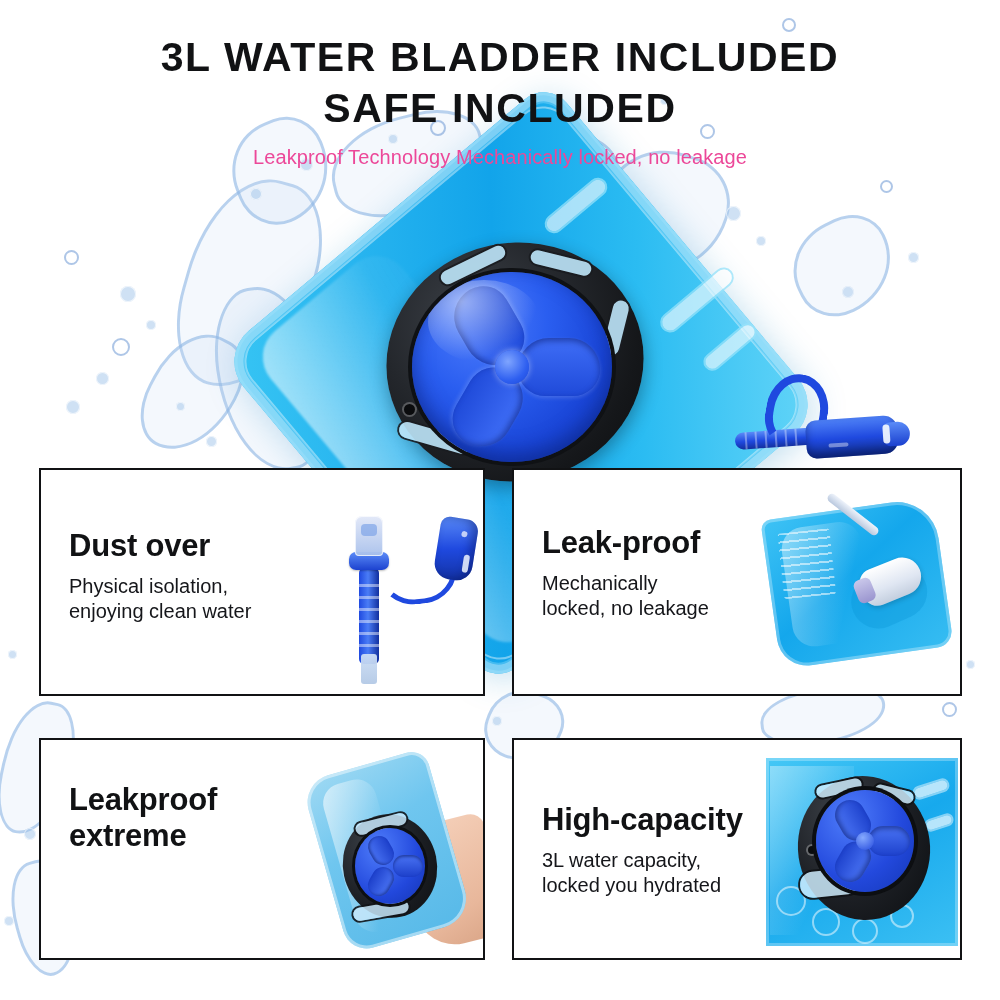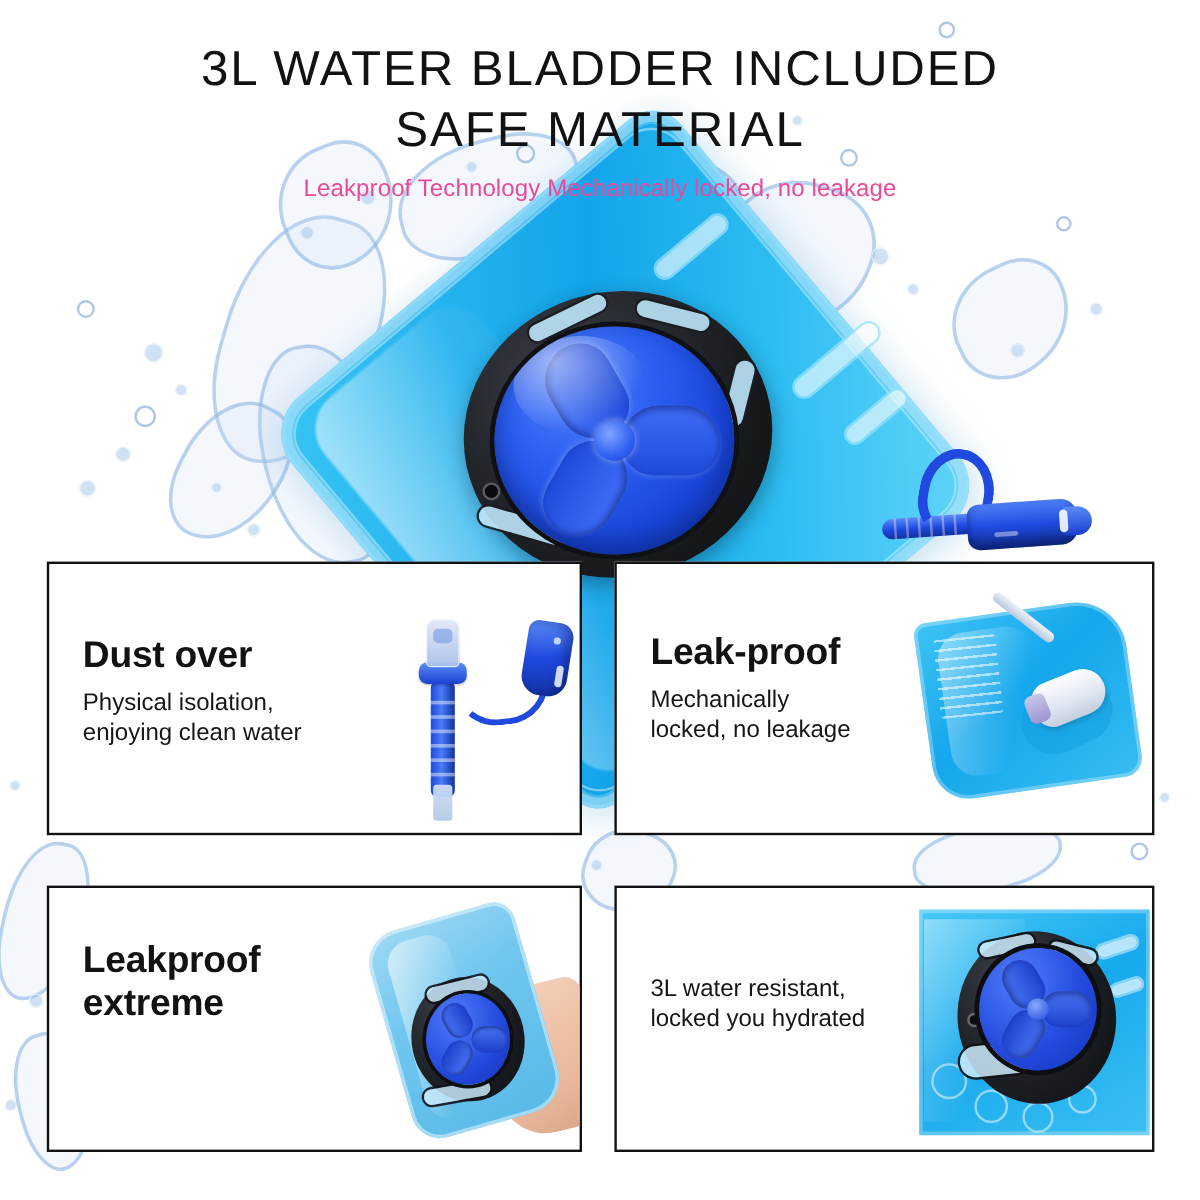--- a/index.html
+++ b/index.html
@@ -149,21 +149,21 @@
     position:absolute;border:3px solid rgba(135,178,226,.55);
     border-radius:52% 38% 60% 40%;background:rgba(198,222,246,.20);
   }
   .drop{position:absolute;border-radius:50%;background:rgba(160,196,234,.5);box-shadow:inset 0 0 0 1px rgba(255,255,255,.65);}
   .dropring{position:absolute;border-radius:50%;border:2px solid rgba(120,160,215,.6);}
 
   
   .head{position:absolute;left:0;right:0;top:0;text-align:center;z-index:6;}
   .title{
     margin:0;padding:0;color:#111214;
-    font-size:41px;line-height:46px;font-weight:400;letter-spacing:1.6px;
+    font-size:41px;line-height:46px;font-weight:700;letter-spacing:1.6px;
   }
   .title .l1{display:block;margin-top:34px;}
   .title .l2{display:block;margin-top:5px;}
   .subtitle{
     margin:14px 0 0;color:#ec4899;font-size:20px;line-height:24px;
     font-weight:400;letter-spacing:.1px;
   }
 
   
   .card{
@@ -389,21 +389,21 @@
       <div class="ribbon" style="left:760px;top:688px;width:120px;height:50px;transform:rotate(-6deg);"></div>
       <div class="dropring" style="left:942px;top:702px;width:11px;height:11px;"></div>
       <div class="drop" style="left:966px;top:660px;width:9px;height:9px;"></div>
       <div class="drop" style="left:492px;top:716px;width:10px;height:10px;"></div>
     </div>
   </div>
 
   <div class="head">
     <h1 class="title">
       <span class="l1">3L WATER BLADDER INCLUDED</span>
-      <span class="l2">SAFE MATERIAL</span>
+      <span class="l2">SAFE INCLUDED</span>
     </h1>
     <p class="subtitle">Leakproof Technology Mechanically locked, no leakage</p>
   </div>
 
   <div class="card c1">
     <div class="card-text">
       <h2 class="card-title">Dust over</h2>
       <p class="card-desc">
         <span>Physical isolation,</span><br>
         <span>enjoying clean water</span>
@@ -474,22 +474,23 @@
       <div class="cap3">
         <div class="lobe a"></div>
           <div class="lobe b"></div>
           <div class="lobe c"></div>
       </div>
     </div>
   </div>
 
   <div class="card c4">
     <div class="card-text">
+      <h2 class="card-title">High-capacity</h2>
       <p class="card-desc">
-        <span>3L water resistant,</span><br>
+        <span>3L water capacity,</span><br>
         <span>locked you hydrated</span>
       </p>
     </div>
     <div class="card-photo">
       <div class="bag4">
         <div class="gl"></div>
         <div class="wm" style="left:10px;top:128px;width:26px;height:26px;"></div>
         <div class="wm" style="left:46px;top:150px;width:24px;height:24px;"></div>
         <div class="wm" style="left:86px;top:160px;width:22px;height:22px;"></div>
         <div class="wm" style="left:124px;top:146px;width:20px;height:20px;"></div>

